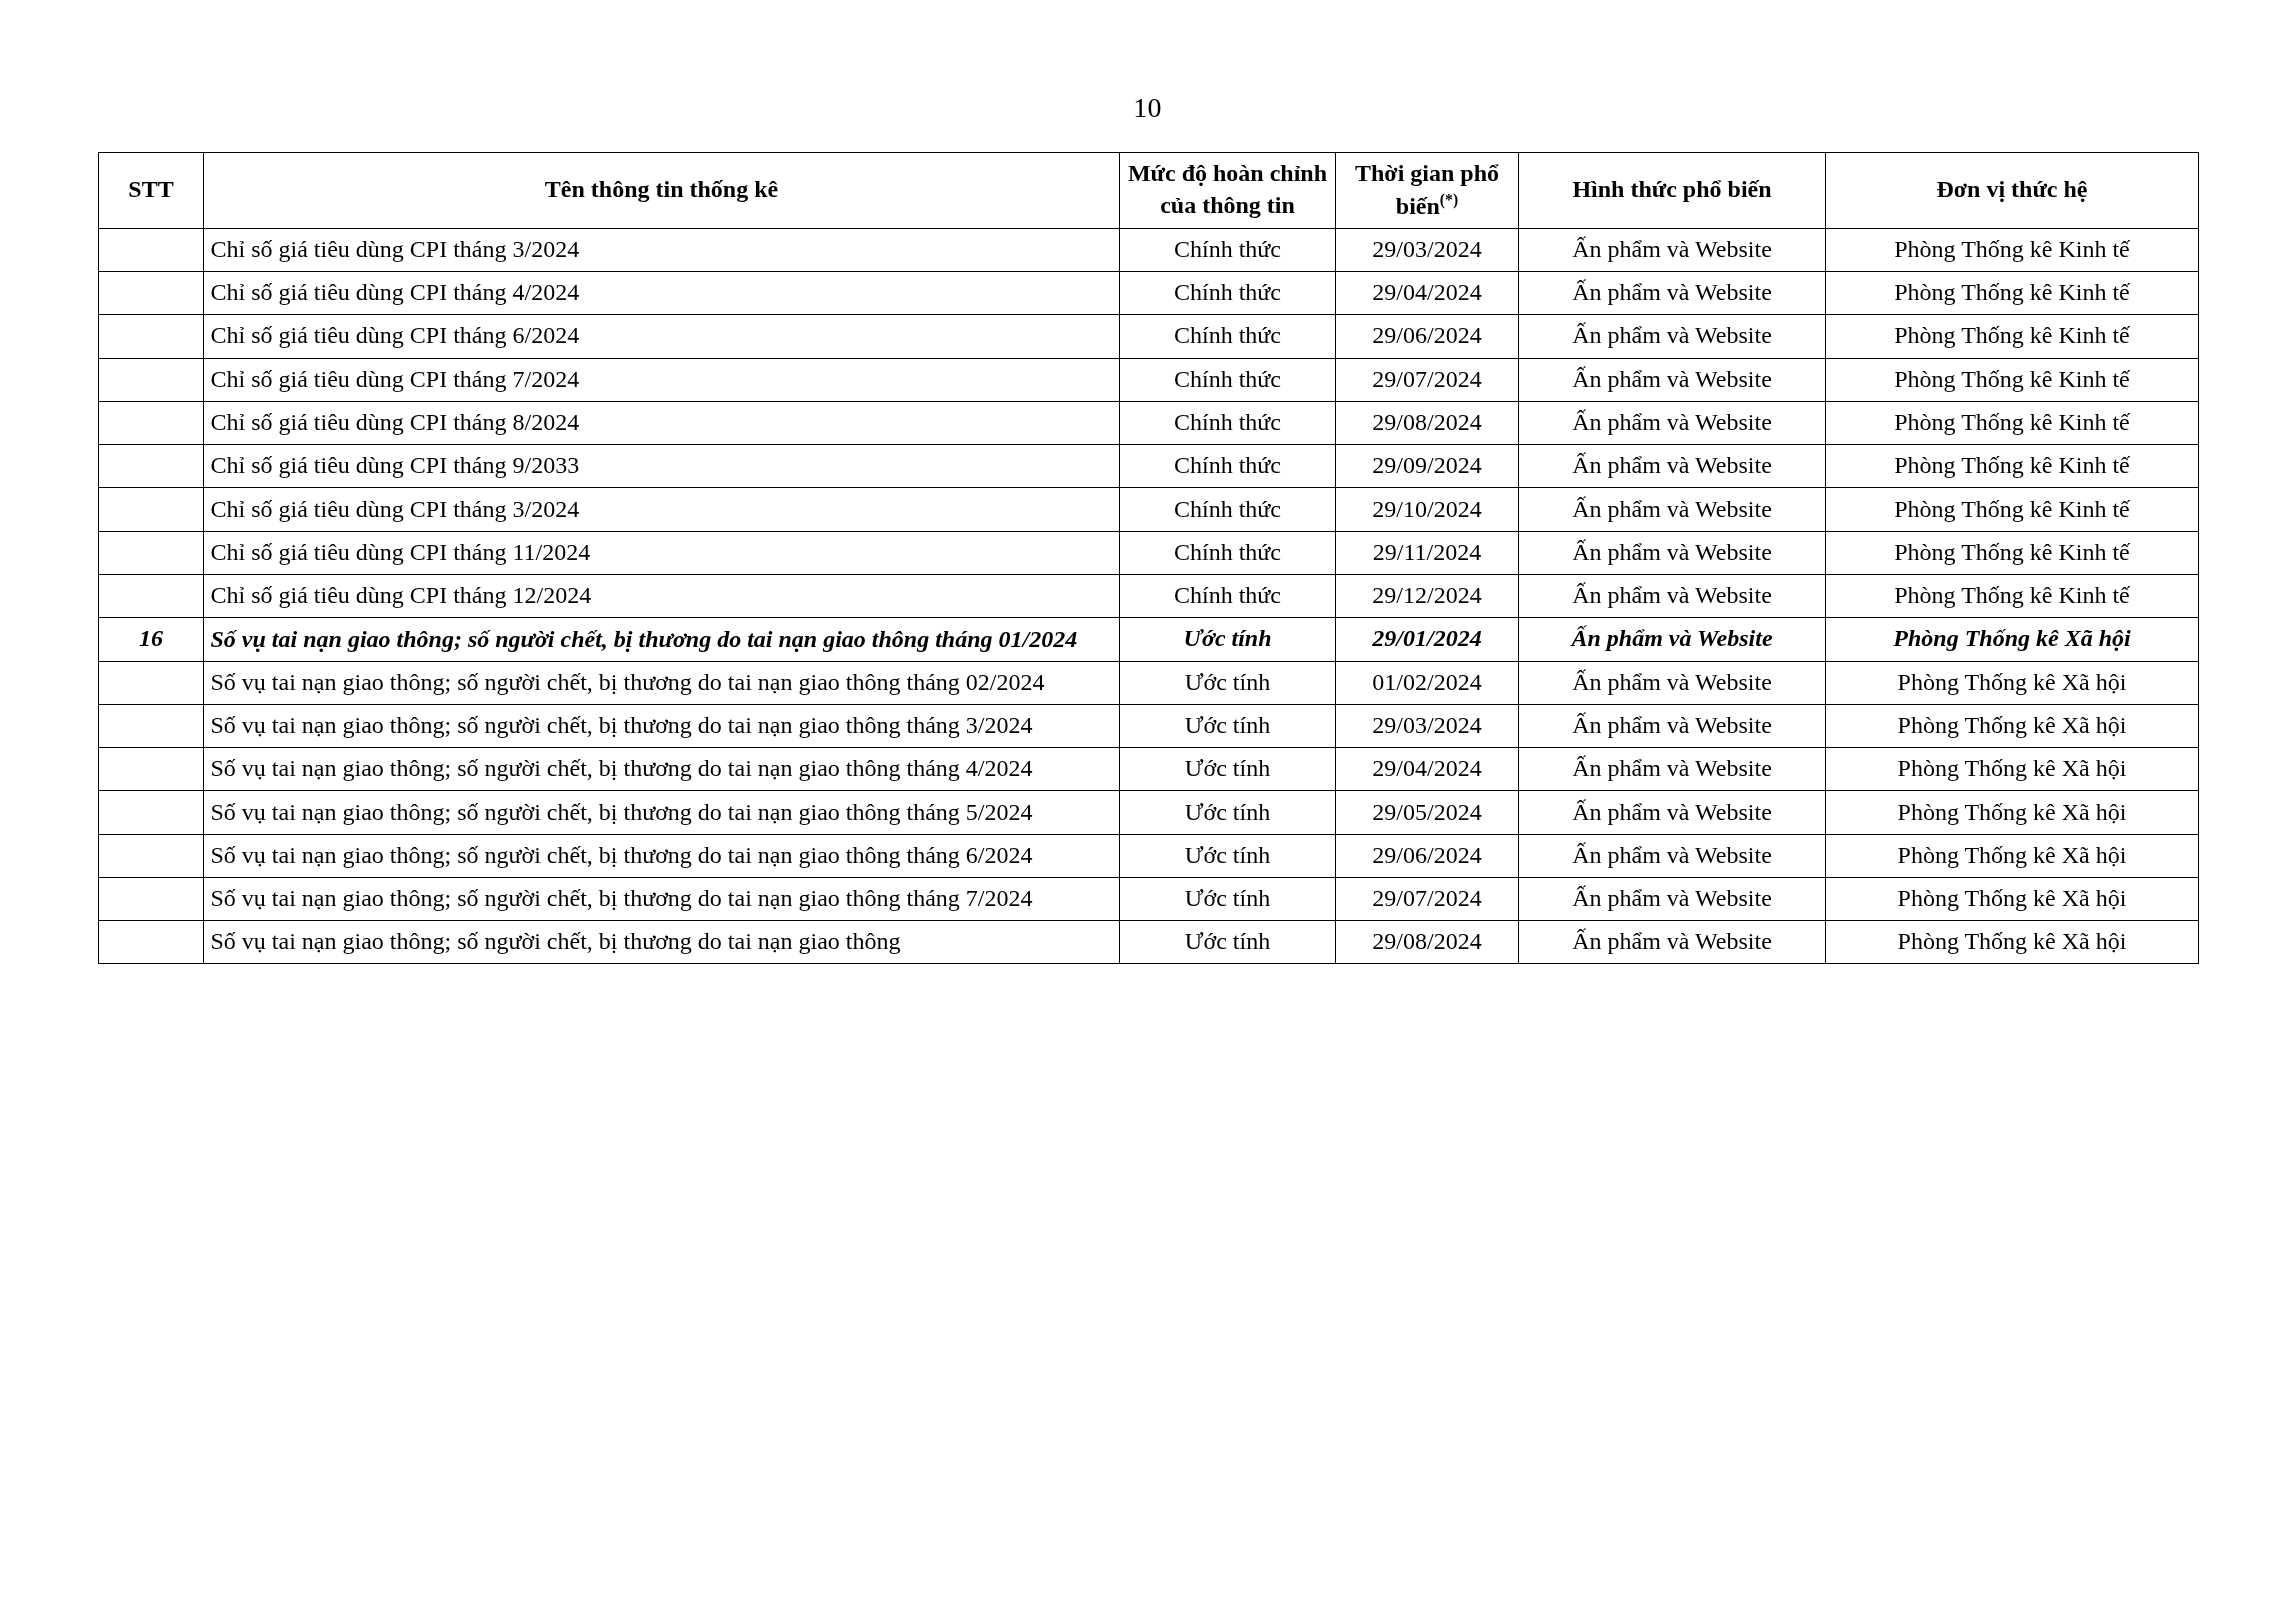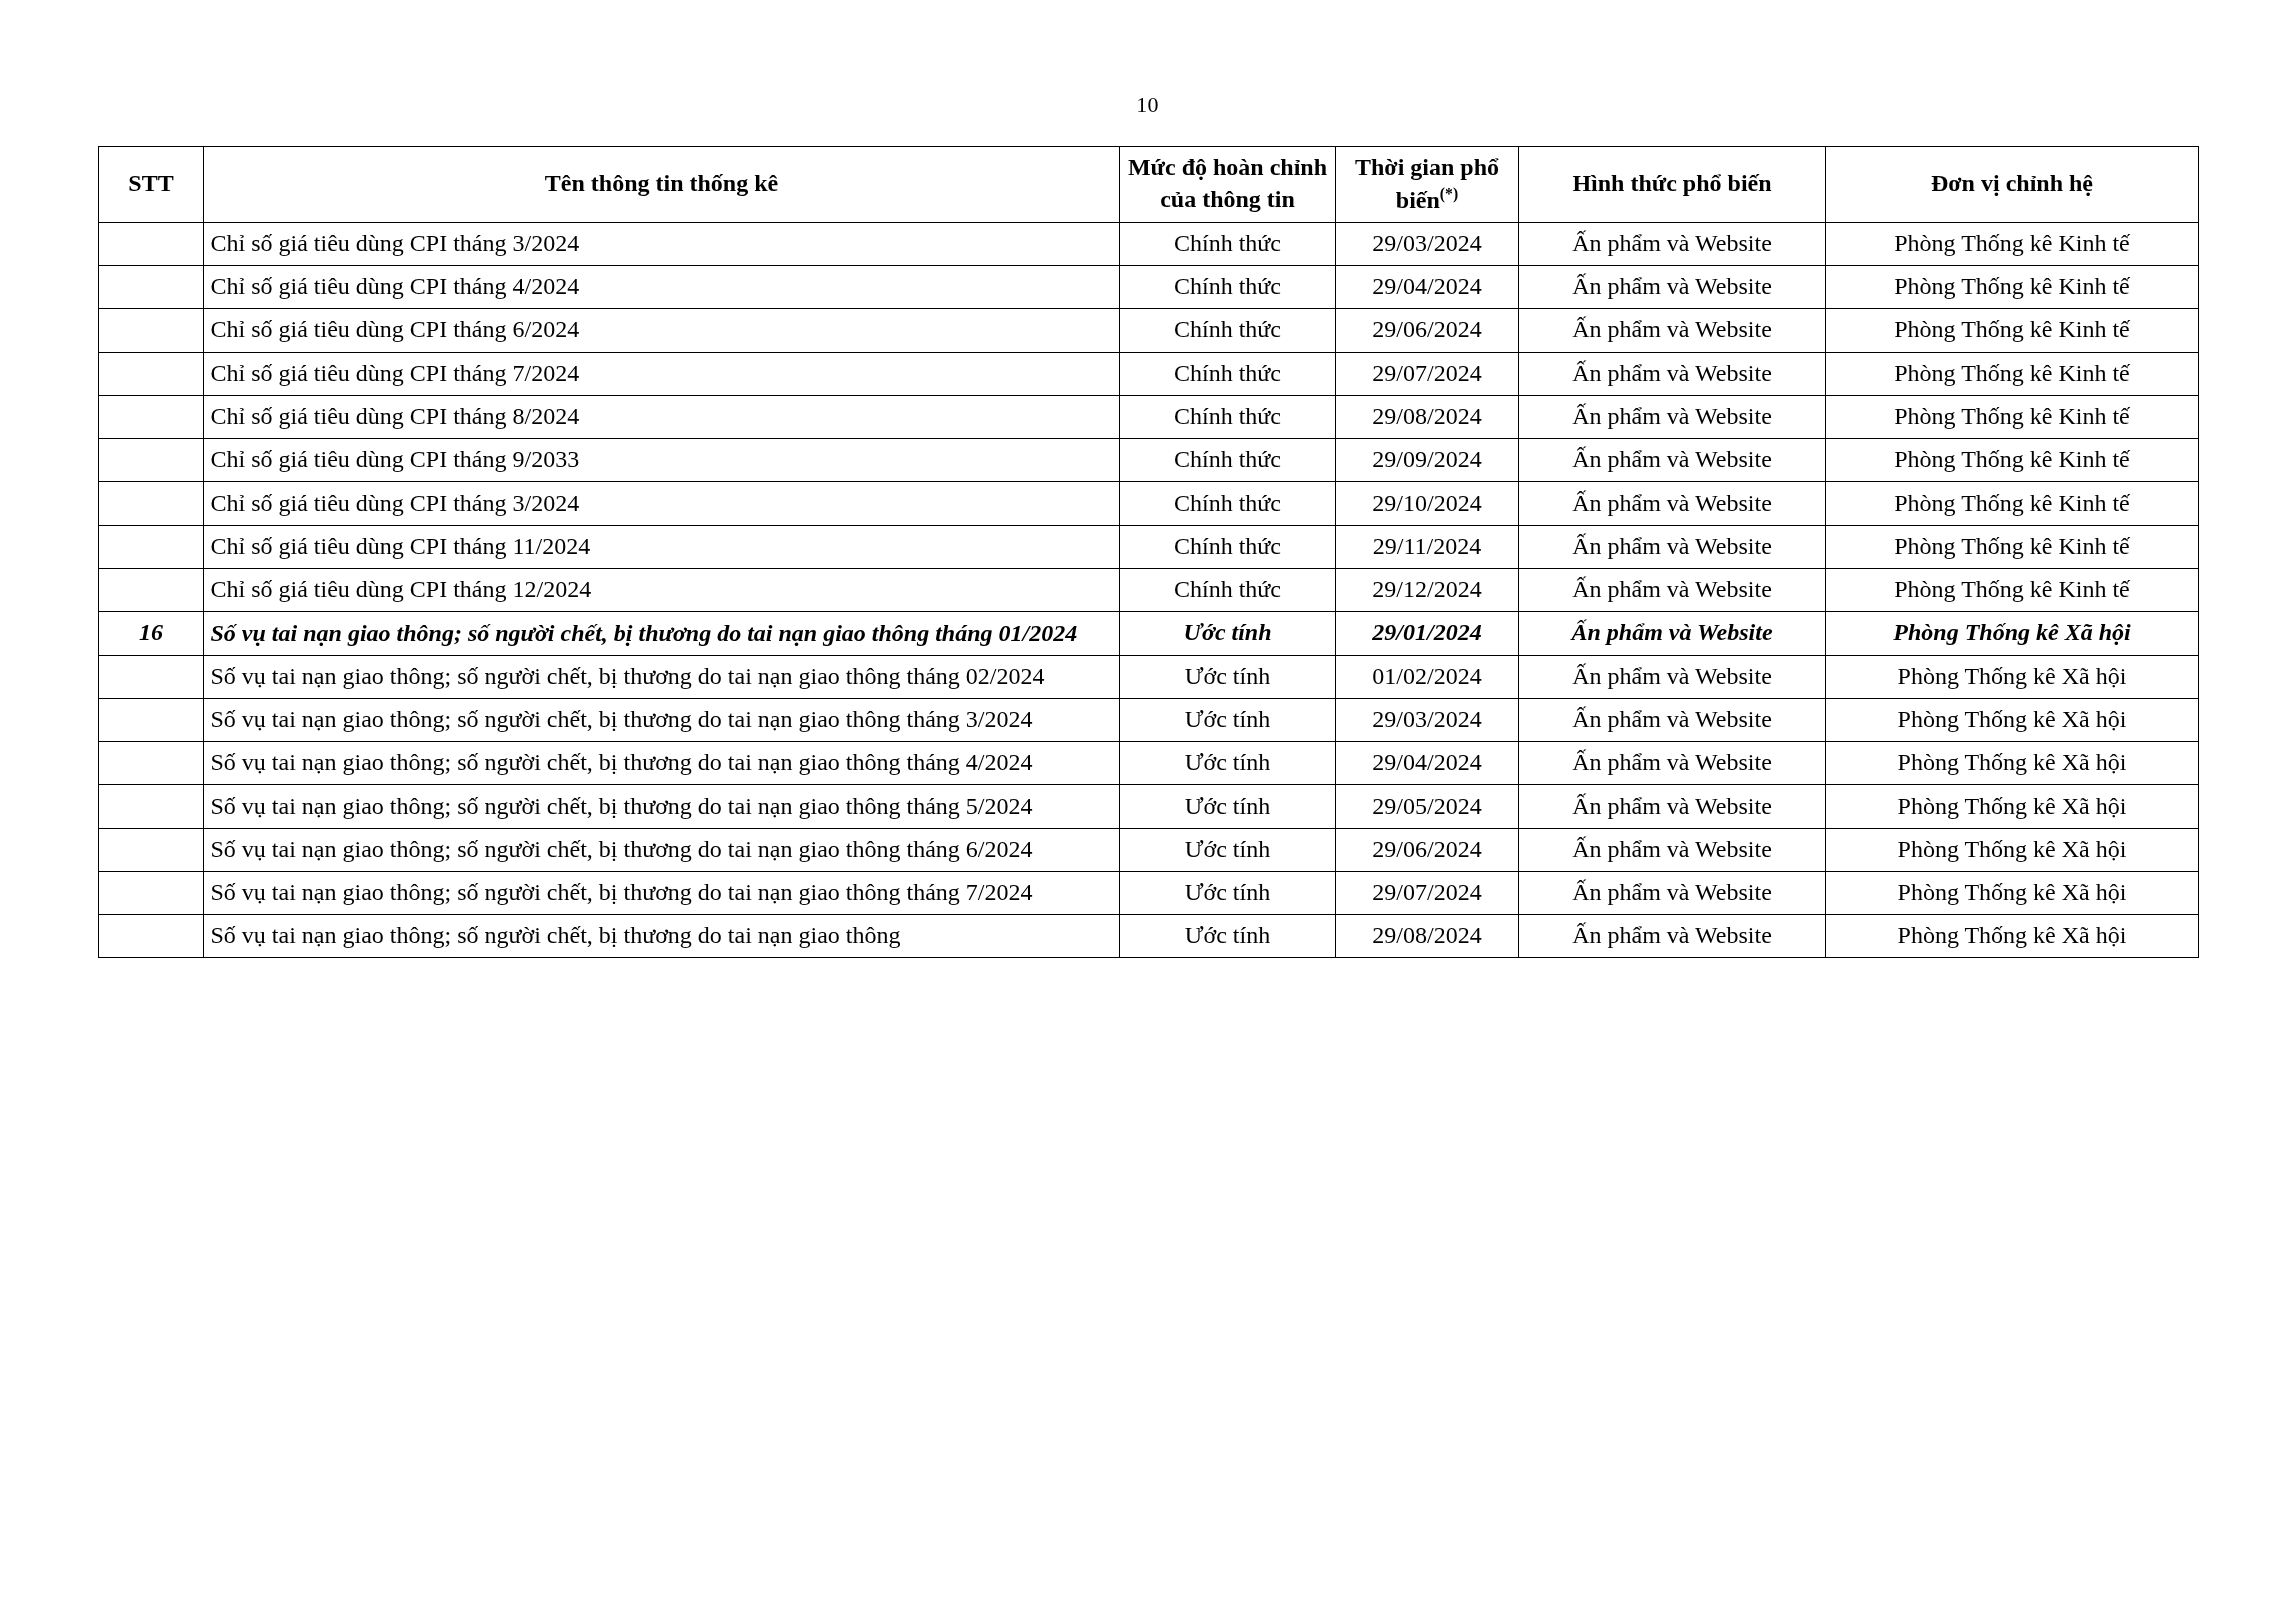--- a/index.html
+++ b/index.html
@@ -14,21 +14,21 @@
   .page {
     width: 2295px;
     height: 1623px;
     box-sizing: border-box;
     position: relative;
     background: #ffffff;
     padding: 0;
   }
   .page-number {
     text-align: center;
-    font-size: 22px;
+    font-size: 28px;
     margin-top: 92px;
     margin-bottom: 27.5px;
     letter-spacing: 0.3px;
   }
   .table-wrap {
     margin: 0 98px;
   }
   table.stat-table {
     border-collapse: collapse;
     width: 2100px;
@@ -86,21 +86,21 @@
         <col class="col-hinh">
         <col class="col-donvi">
       </colgroup>
       <thead>
         <tr>
           <th>STT</th>
           <th>Tên thông tin thống kê</th>
           <th>Mức độ hoàn chỉnh của thông tin</th>
           <th><span>Thời gian phổ biến</span><span class="sup">(*)</span></th>
           <th>Hình thức phổ biến</th>
-          <th>Đơn vị chỉnh hệ</th>
+          <th>Đơn vị thức hệ</th>
         </tr>
       </thead>
       <tbody id="table-body">
           <tr>
             <td class="c-stt"></td>
             <td class="c-name">Chỉ số giá tiêu dùng CPI tháng 3/2024</td>
             <td class="c-center">Chính thức</td>
             <td class="c-center">29/03/2024</td>
             <td class="c-center">Ấn phẩm và Website</td>
             <td class="c-center">Phòng Thống kê Kinh tế</td>

